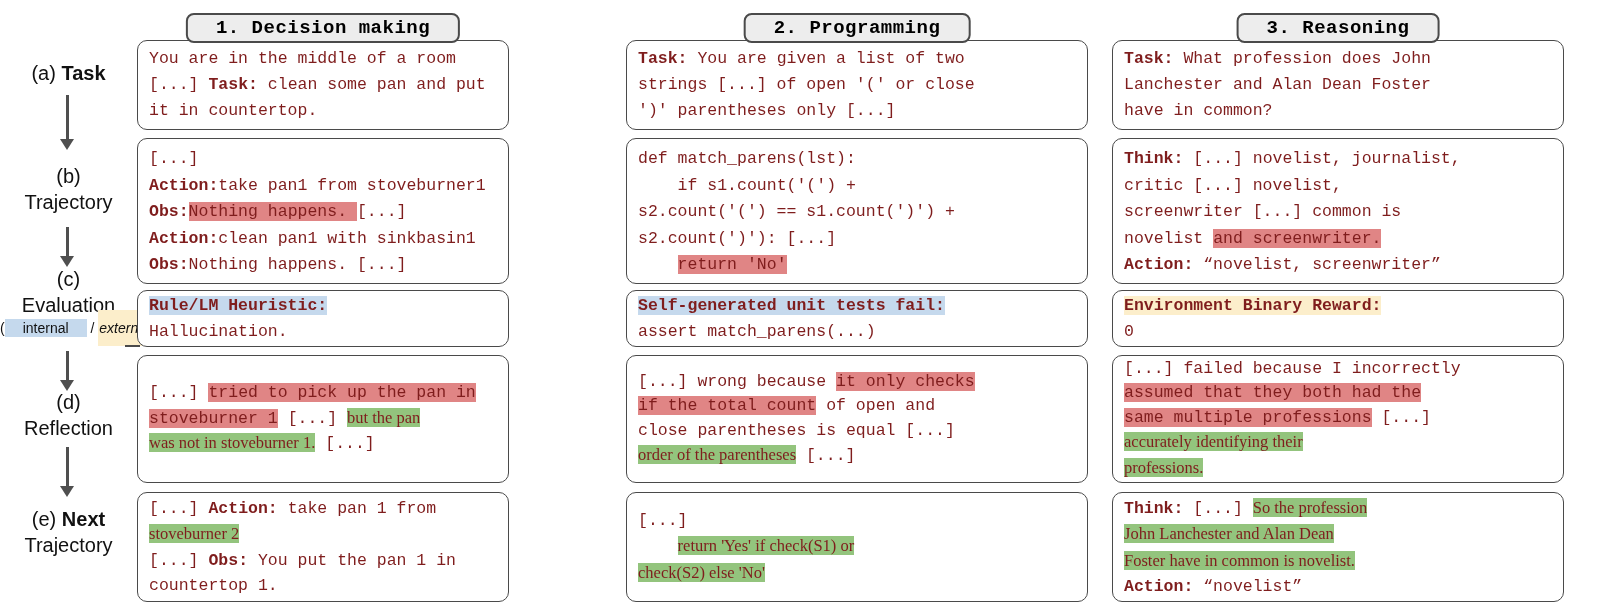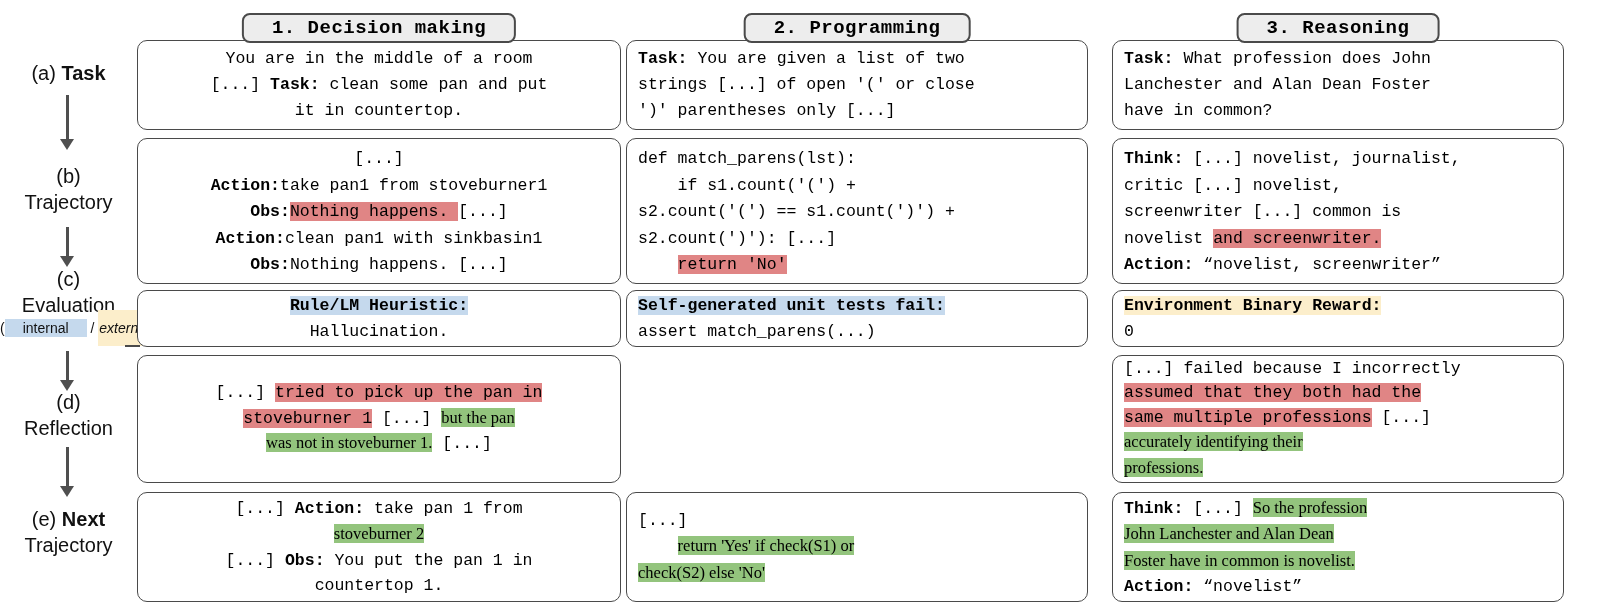--- a/index.html
+++ b/index.html
@@ -23,35 +23,35 @@
   .arrow { position:absolute; left:66px; width:3px; background:#4f4f4f; }
   .arrow::after {
     content:""; position:absolute; left:-6px; bottom:-10px;
     border-left:7px solid transparent; border-right:7px solid transparent;
     border-top:11px solid #4f4f4f;
   }
   .connector { position:absolute; left:125px; top:345px; width:15px; height:2px; background:#4a4a4a; }
 
   
   .col { position:absolute; top:0; height:610px; }
-  .col-1 { left:137px;  width:484px;text-align:center; }
+  .col-1 { left:137px;  width:372px; }
   .col-2 { left:626px;  width:462px; }
   .col-3 { left:1112px; width:452px;padding-left:42px; }
 
   .tab {
     position:absolute; top:13px; left:50%; transform:translateX(-50%); z-index:2;
     background:#ededed; border:2px solid #4a4a4a; border-radius:8px;
     padding:1px 28px; font-size:19px; font-weight:bold; letter-spacing:0.5px;
     white-space:nowrap; line-height:24px; color:#000;
   }
 
   .box {
     position:absolute; left:0; right:0; background:#fff;
     border:1.6px solid #4a4a4a; border-radius:10px;
-    font-size:16.5px; color:#000000;
+    font-size:16.5px; color:#7f1d1d;
   }
   .rich { white-space:pre-wrap; width:100%; }
 
   .r-task { top:40px;  height:90px;  padding:5px 11px; line-height:26px; }
   .r-traj { top:138px; height:146px; padding:7px 11px; line-height:26.5px; }
   .r-eval { top:290px; height:57px;  padding:2px 11px; line-height:25.5px; }
   .r-refl { top:355px; height:128px; padding:2px 11px; line-height:24.5px;
             display:flex; align-items:center; }
   .r-next { top:492px; height:110px; padding:2px 11px; line-height:25.5px;
             display:flex; align-items:center; }
@@ -142,20 +142,26 @@
         <div class="rich"><span>def match_parens(lst):
     if s1.count('(') +
 s2.count('(') == s1.count(')') +
 s2.count(')'): [...]
     </span><span class="s-r">return 'No'</span></div>
       </div>
     <div class="box r-eval">
         <div class="rich"><span class="s-b s-bl">Self-generated unit tests fail:</span><span>
 assert match_parens(...)</span></div>
       </div>
+    <div class="box r-refl">
+        <div class="rich"><span>[...] wrong because </span><span class="s-r">it only checks
+if the total count</span><span> of open and
+close parentheses is equal [...]
+</span><span class="s-g">order of the parentheses</span><span> [...]</span></div>
+      </div>
     <div class="box r-next">
         <div class="rich"><span>[...]
     </span><span class="s-g">return 'Yes' if check(S1) or
 check(S2) else 'No'</span></div>
       </div>
   </div>
 
   <div class="col col-3">
     <div class="tab">3. Reasoning</div>
     <div class="box r-task">

